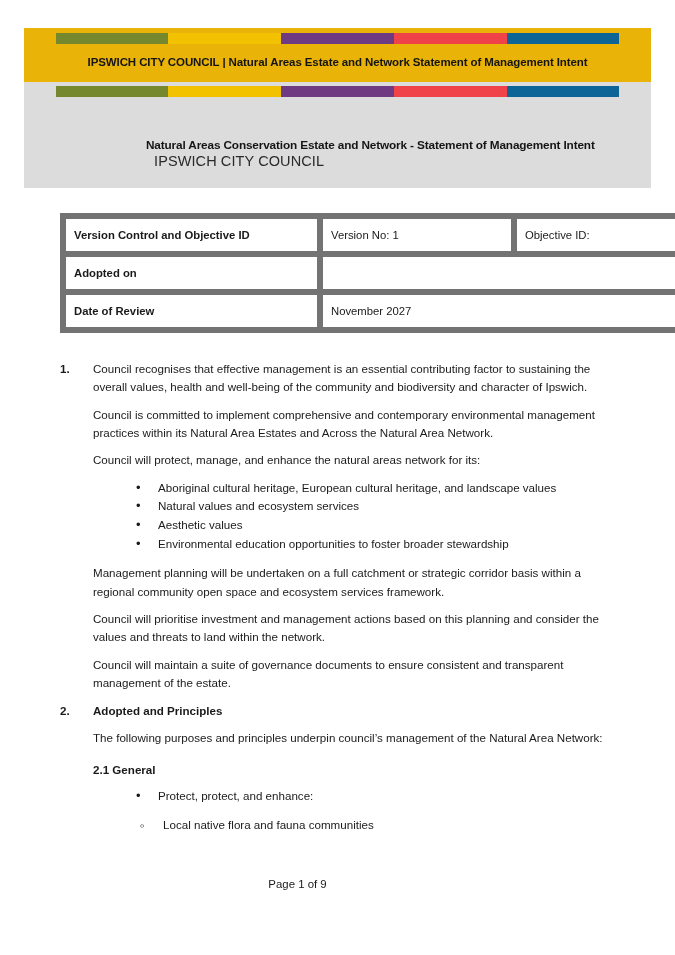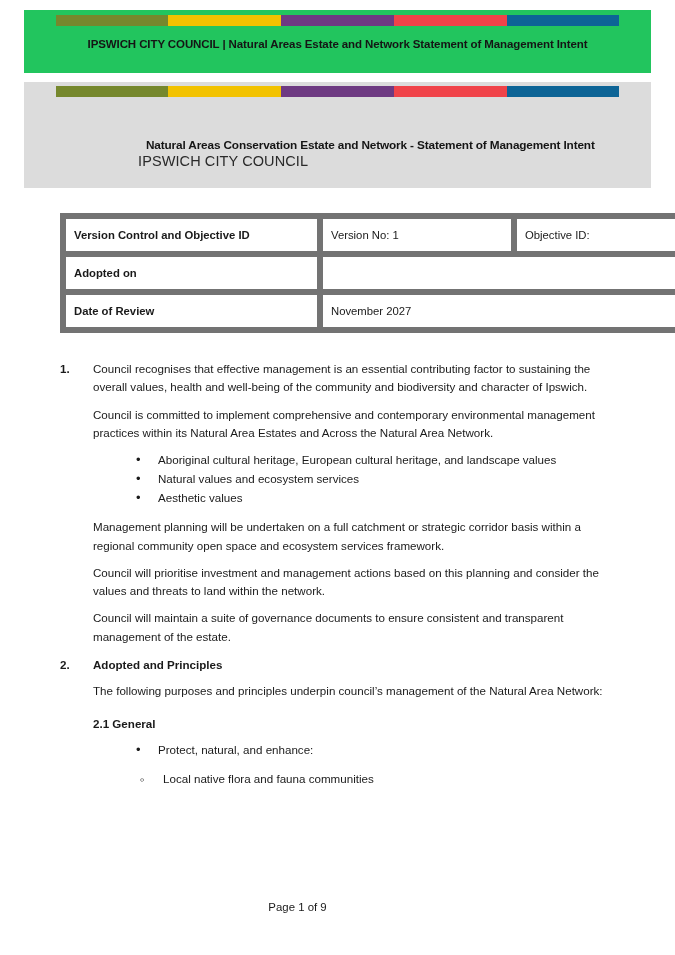--- a/index.html
+++ b/index.html
@@ -130,21 +130,21 @@
     left: 122px;
     top: 41px;
     font-size: 11.8px;
     font-weight: bold;
     color: #151515;
     letter-spacing: -0.15px;
     white-space: nowrap;
   }
   .masthead-sub {
     position: absolute;
-    left: 114px;
+    left: 130px;
     top: 56px;
     font-size: 14.5px;
     font-weight: normal;
     color: #2a2a2a;
     letter-spacing: 0.1px;
     white-space: nowrap;
   }
 
   
   .version-table {
@@ -237,33 +237,33 @@
     position: absolute;
     left: 0;
     top: 0;
     font-size: 13px;
   }
 
   
   .page-footer {
     position: absolute;
     left: 0;
-    top: 901px;
+    top: 878px;
     width: 595px;
     text-align: center;
     font-size: 11.4px;
     color: #1a1a1a;
   }
 </style>
 </head>
 <body>
 
 <div class="page">
 
-  <div class="running-header" style="background: #22c55e;">
+  <div class="running-header" style="background: #eab308; margin-top: 18px;">
     <div class="colour-rule">
       <div class="seg" style="background: rgb(118, 136, 45);"></div>
       <div class="seg" style="background: rgb(242, 194, 0);"></div>
       <div class="seg" style="background: rgb(110, 58, 130);"></div>
       <div class="seg" style="background: rgb(240, 67, 73);"></div>
       <div class="seg" style="background: rgb(13, 100, 150);"></div>
     </div>
     <div class="running-header-text">IPSWICH CITY COUNCIL | Natural Areas Estate and Network Statement of Management Intent</div>
   </div>
 
@@ -302,42 +302,44 @@
     </tbody>
   </table>
 
   <div class="doc-body">
 
     <div class="section">
       <div class="section-num">1.</div>
 
       <p class="para">Council recognises that effective management is an essential contributing factor to sustaining the overall values, health and well-being of the community and biodiversity and character of Ipswich.</p>
       <p class="para">Council is committed to implement comprehensive and contemporary environmental management practices within its Natural Area Estates and Across the Natural Area Network.</p>
+      <p class="para">Council will protect, manage, and enhance the natural areas network for its:</p>
 
       <ul class="bullets">
         <li>Aboriginal cultural heritage, European cultural heritage, and landscape values</li>
         <li>Natural values and ecosystem services</li>
         <li>Aesthetic values</li>
+        <li>Environmental education opportunities to foster broader stewardship</li>
       </ul>
 
       <p class="para">Management planning will be undertaken on a full catchment or strategic corridor basis within a regional community open space and ecosystem services framework.</p>
       <p class="para">Council will prioritise investment and management actions based on this planning and consider the values and threats to land within the network.</p>
       <p class="para">Council will maintain a suite of governance documents to ensure consistent and transparent management of the estate.</p>
     </div>
 
     <div class="section" style="margin-top:10px;">
       <div class="section-num">2.</div>
       <div class="section-title">Adopted and Principles</div>
 
       <p class="para">The following purposes and principles underpin council’s management of the Natural Area Network:</p>
 
       <div class="sub-heading">2.1 General</div>
 
       <ul class="bullets">
-        <li>Protect, natural, and enhance:</li>
+        <li>Protect, protect, and enhance:</li>
       </ul>
       <ul class="subbullets">
         <li>Local native flora and fauna communities</li>
       </ul>
     </div>
   </div>
 
   <div class="page-footer">
     <span>Page 1 of 9</span>
   </div>

